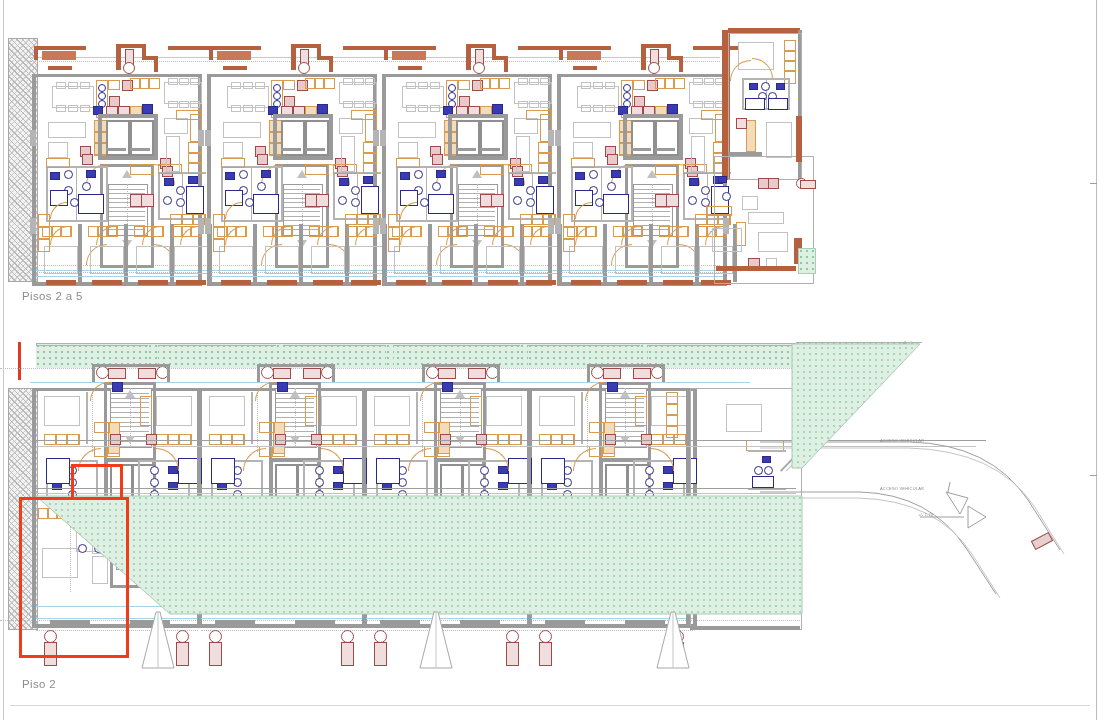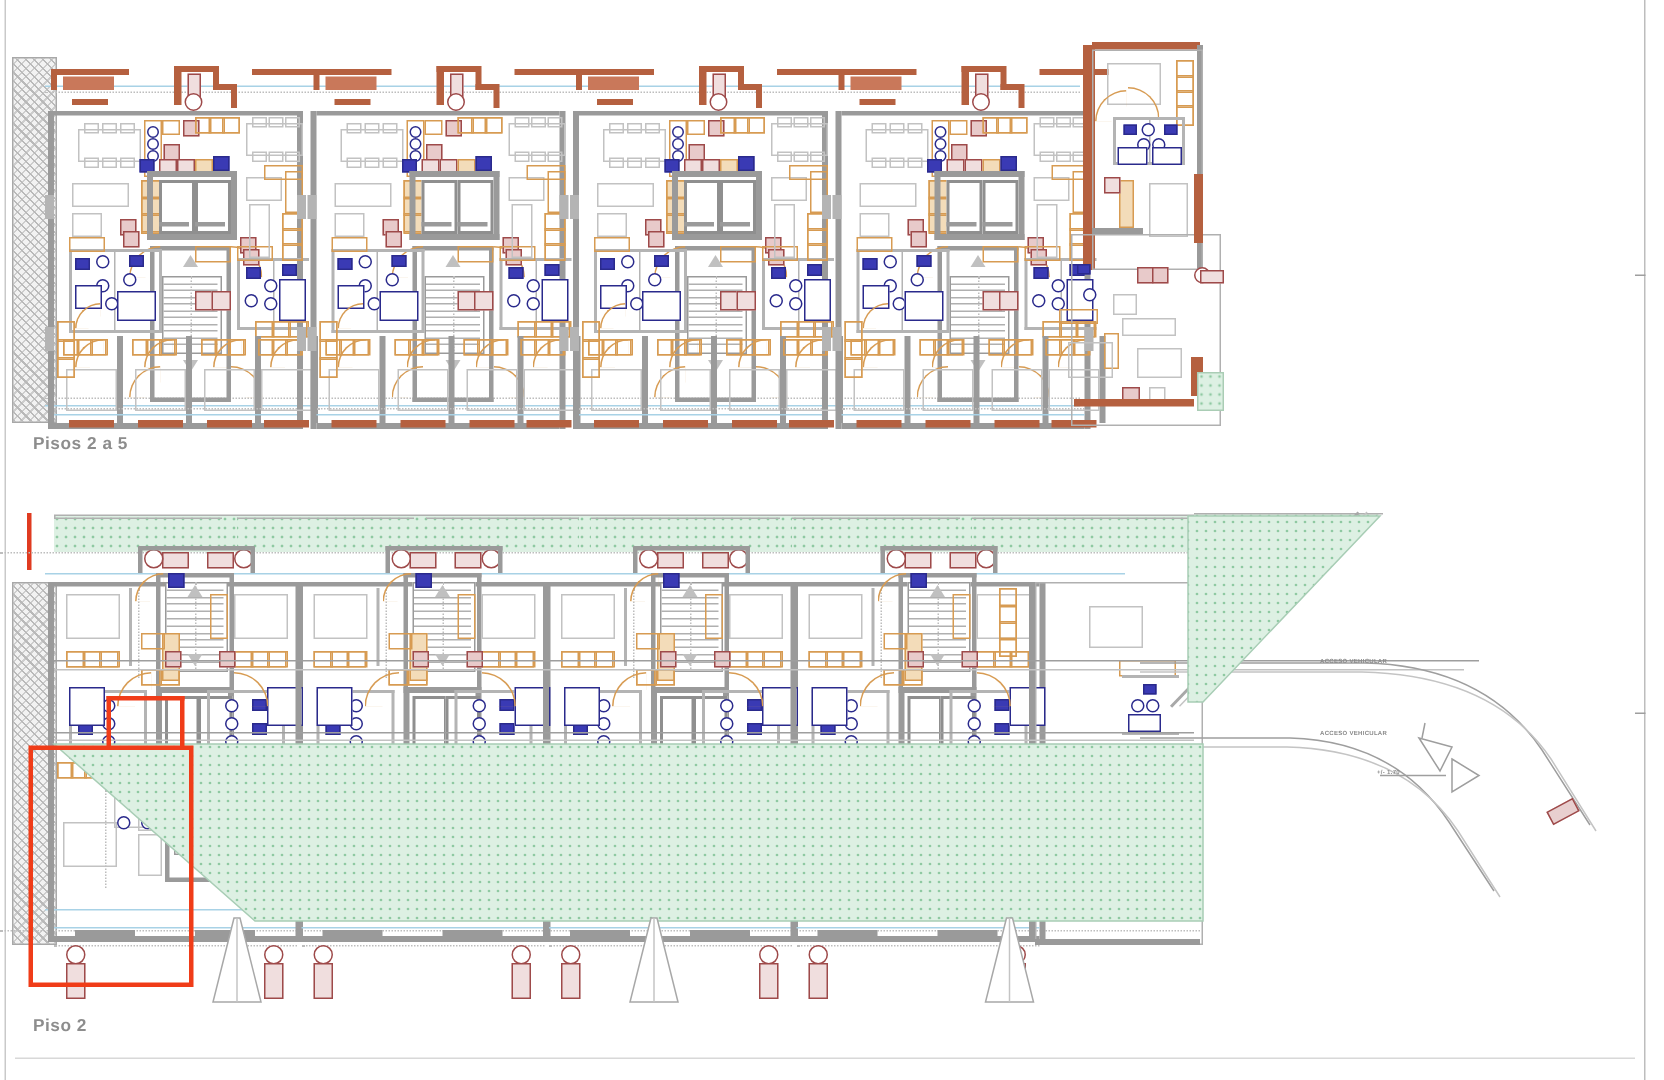--- a/index.html
+++ b/index.html
@@ -58,21 +58,21 @@
   .green-nb{position:absolute;
       background:
         radial-gradient(circle at 2px 2px,#8fc9a2 0.9px,transparent 1.1px) 0 0/6px 6px,
         #ddf0e3;}
   .redbox{position:absolute;border:3px solid #f03c18;background:transparent;}
   .redline{position:absolute;background:#e03b20;}
   .site{position:absolute;border:1px solid #b0b0b0;}
   .tag{position:absolute;font-size:2.6px;color:#8a8a8a;white-space:nowrap;
        font-family:"Liberation Sans",sans-serif;letter-spacing:.2px;}
 
-  .clip{position:absolute;overflow:hidden;font-weight:bold;}
+  .clip{position:absolute;overflow:hidden;}
 </style>
 </head>
 <body>
 
 <div class="sheet">
 
   <div class="frame-left"></div>
   <div class="frame-right"></div>
   <div class="frame-tick" style="left:1090px;top:183px;"></div>
   <div class="frame-tick" style="left:1090px;top:475px;"></div>

